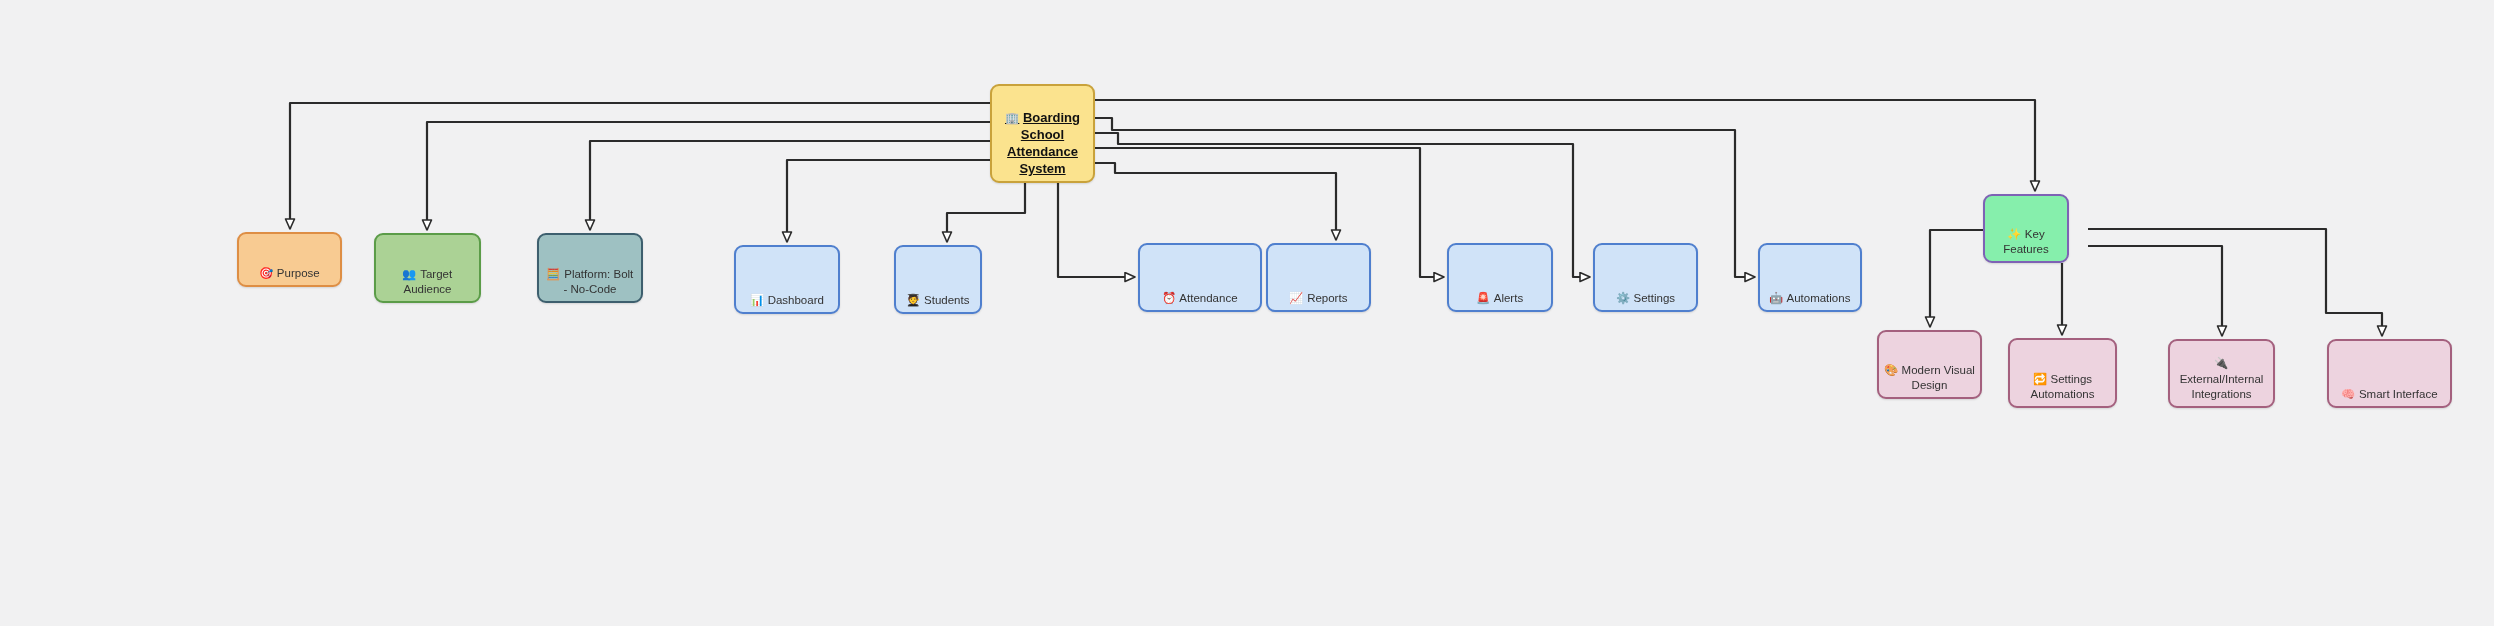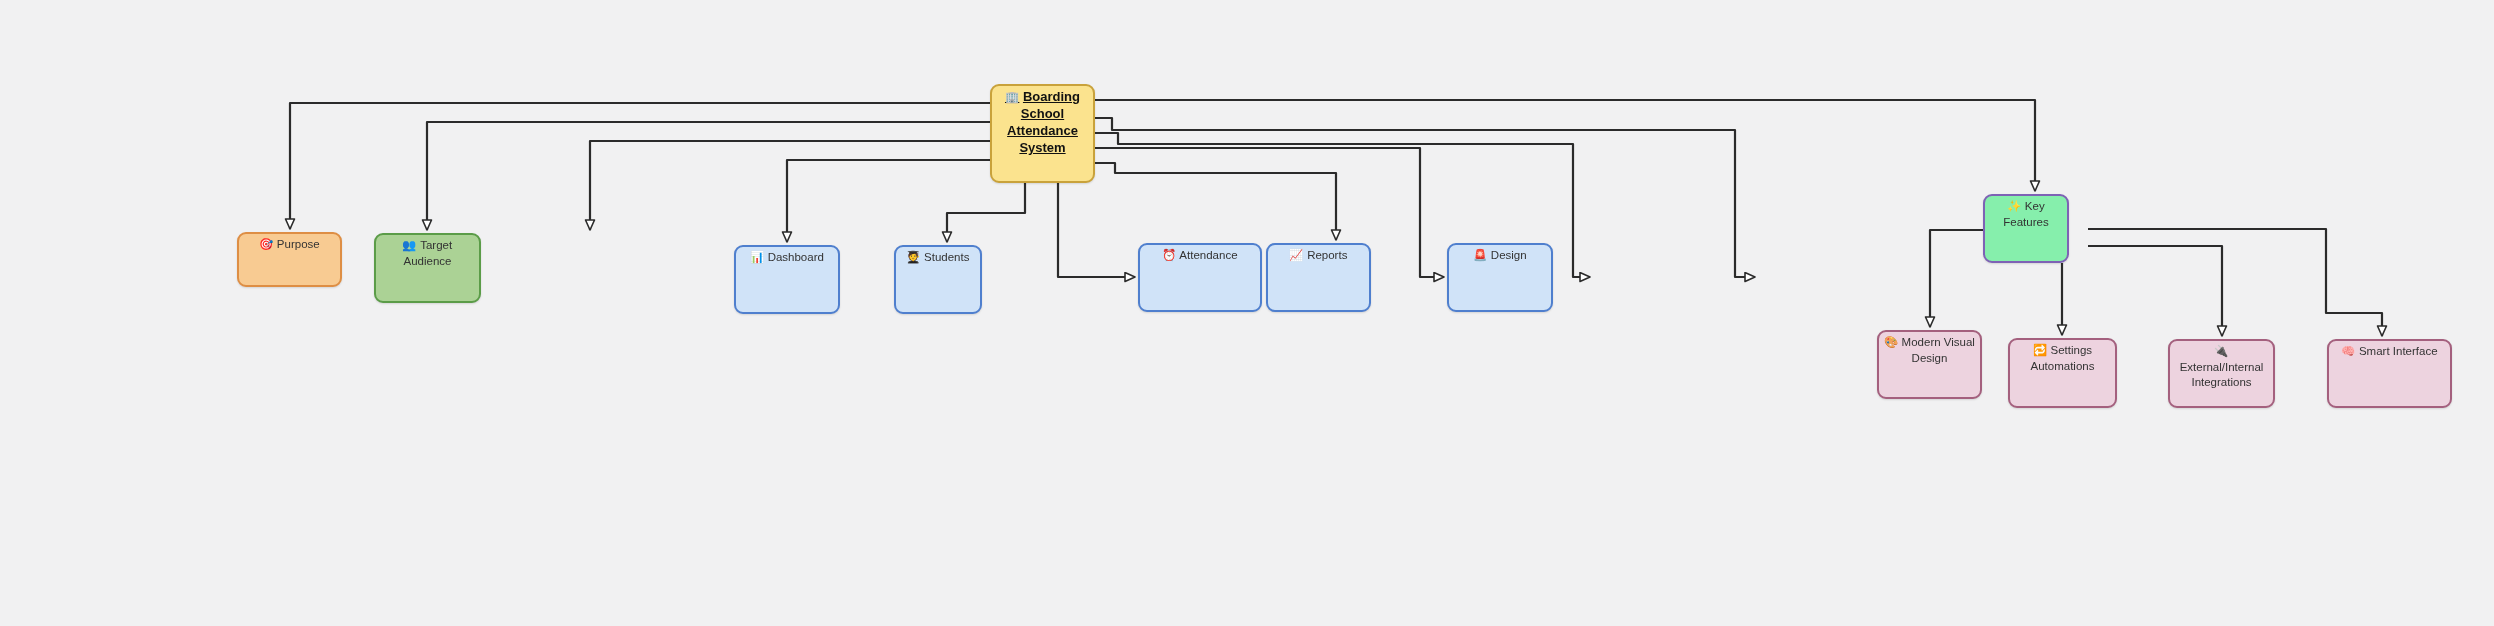--- a/index.html
+++ b/index.html
@@ -21,21 +21,21 @@
     stroke-width: 2.2;
     stroke-linejoin: round;
     stroke-linecap: butt;
   }
   .node {
     position: absolute;
     box-sizing: border-box;
     border: 2px solid #888;
     border-radius: 9px;
     display: flex;
-    align-items: flex-start;
+    align-items: flex-end;
     justify-content: center;
     box-shadow: 0 1px 2px rgba(0,0,0,0.12);
   }
   .node-text {
     text-align: center;
     font-size: 11.5px;
     line-height: 1.35;
     color: #333;
     padding: 3px 5px;
     word-break: normal;
@@ -81,34 +81,43 @@
 
 <div class="node main-node" style="left: 990px; top: 84px; width: 105px; height: 99px; background: rgb(251, 227, 142); border-color: rgb(201, 162, 59);">
     <div class="node-text"><span class="node-icon">🏢</span> <span class="node-label">Boarding School Attendance System</span></div>
   </div>
     <div class="node" style="left: 237px; top: 232px; width: 105px; height: 55px; background: rgb(248, 203, 146); border-color: rgb(222, 142, 68);">
     <div class="node-text"><span class="node-icon">🎯</span> <span class="node-label">Purpose</span></div>
   </div>
     <div class="node" style="left: 374px; top: 233px; width: 107px; height: 70px; background: rgb(171, 210, 149); border-color: rgb(91, 156, 72);">
     <div class="node-text"><span class="node-icon">👥</span> <span class="node-label">Target Audience</span></div>
   </div>
+    <div class="node" style="left: 537px; top: 233px; width: 106px; height: 70px; background: rgb(158, 193, 194); border-color: rgb(61, 95, 110);">
+    <div class="node-text"><span class="node-icon">🧮</span> <span class="node-label">Platform: Bolt - No-Code</span></div>
+  </div>
     <div class="node" style="left: 734px; top: 245px; width: 106px; height: 69px; background: rgb(208, 227, 248); border-color: rgb(79, 127, 206);">
     <div class="node-text"><span class="node-icon">📊</span> <span class="node-label">Dashboard</span></div>
   </div>
     <div class="node" style="left: 894px; top: 245px; width: 88px; height: 69px; background: rgb(208, 227, 248); border-color: rgb(79, 127, 206);">
     <div class="node-text"><span class="node-icon">🧑‍🎓</span> <span class="node-label">Students</span></div>
   </div>
     <div class="node" style="left: 1138px; top: 243px; width: 124px; height: 69px; background: rgb(208, 227, 248); border-color: rgb(79, 127, 206);">
     <div class="node-text"><span class="node-icon">⏰</span> <span class="node-label">Attendance</span></div>
   </div>
     <div class="node" style="left: 1266px; top: 243px; width: 105px; height: 69px; background: rgb(208, 227, 248); border-color: rgb(79, 127, 206);">
     <div class="node-text"><span class="node-icon">📈</span> <span class="node-label">Reports</span></div>
   </div>
     <div class="node" style="left: 1447px; top: 243px; width: 106px; height: 69px; background: rgb(208, 227, 248); border-color: rgb(79, 127, 206);">
-    <div class="node-text"><span class="node-icon">🚨</span> <span class="node-label">Design</span></div>
+    <div class="node-text"><span class="node-icon">🚨</span> <span class="node-label">Alerts</span></div>
+  </div>
+    <div class="node" style="left: 1593px; top: 243px; width: 105px; height: 69px; background: rgb(208, 227, 248); border-color: rgb(79, 127, 206);">
+    <div class="node-text"><span class="node-icon">⚙️</span> <span class="node-label">Settings</span></div>
+  </div>
+    <div class="node" style="left: 1758px; top: 243px; width: 104px; height: 69px; background: rgb(208, 227, 248); border-color: rgb(79, 127, 206);">
+    <div class="node-text"><span class="node-icon">🤖</span> <span class="node-label">Automations</span></div>
   </div>
     <div class="node" style="left: 1983px; top: 194px; width: 86px; height: 69px; background: #86efac; border-color: rgb(126, 98, 181);">
     <div class="node-text"><span class="node-icon">✨</span> <span class="node-label">Key Features</span></div>
   </div>
     <div class="node" style="left: 1877px; top: 330px; width: 105px; height: 69px; background: rgb(237, 211, 223); border-color: rgb(164, 96, 126);">
     <div class="node-text"><span class="node-icon">🎨</span> <span class="node-label">Modern Visual Design</span></div>
   </div>
     <div class="node" style="left: 2008px; top: 338px; width: 109px; height: 70px; background: rgb(237, 211, 223); border-color: rgb(164, 96, 126);">
     <div class="node-text"><span class="node-icon">🔁</span> <span class="node-label">Settings Automations</span></div>
   </div>

